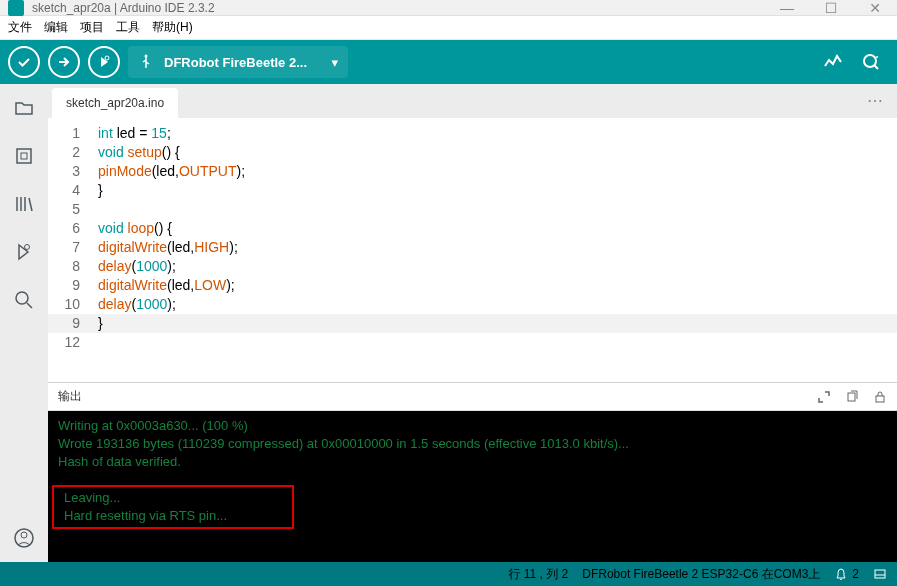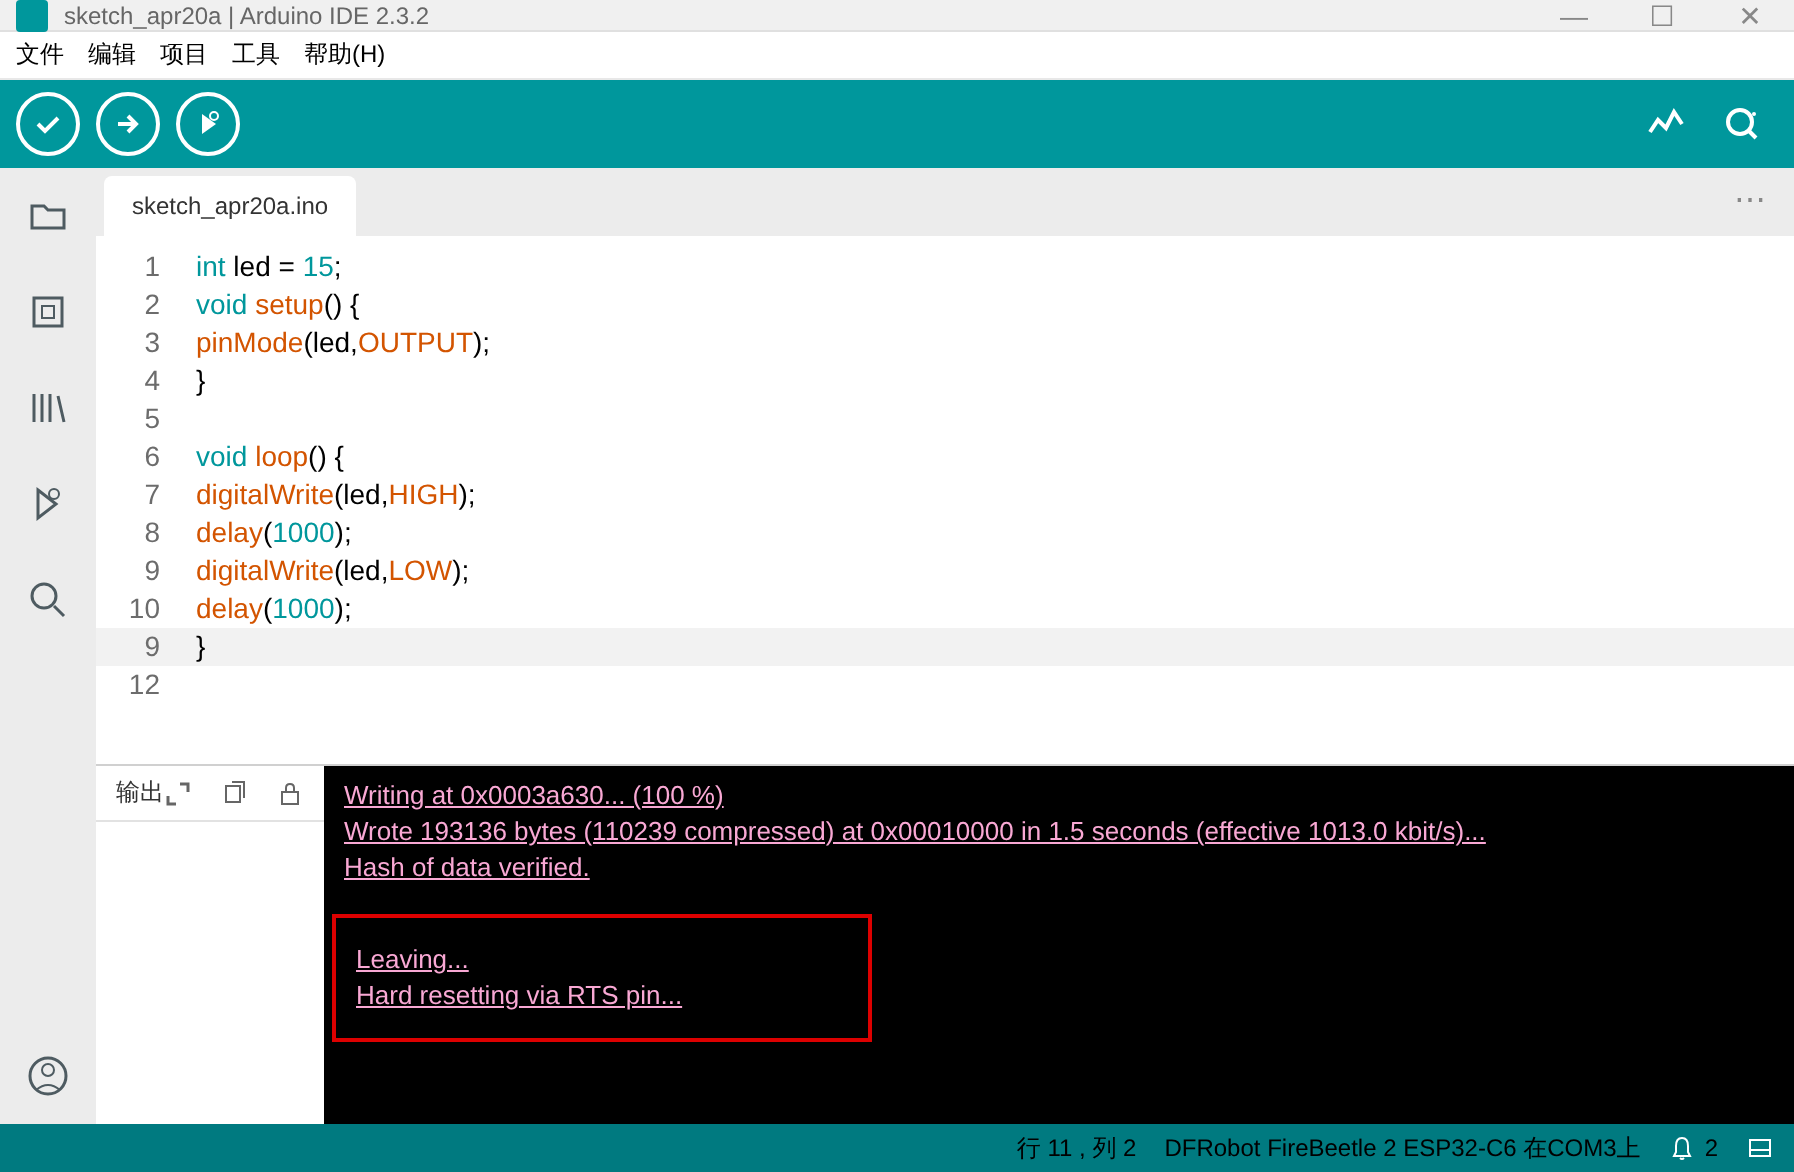--- a/index.html
+++ b/index.html
@@ -25,25 +25,25 @@
 .tab { background: #fff; padding: 8px 14px; font-size: 12px; color: #333; border-top-left-radius: 4px; border-top-right-radius: 4px; cursor: pointer; }
 .tab-more { margin-left: auto; padding: 8px 14px; color: #888; cursor: pointer; }
 .code { flex: 1; overflow: auto; background: #fff; font-family: Consolas, "Courier New", monospace; font-size: 14px; line-height: 19px; padding: 6px 0; }
 .code-line { display: flex; }
 .gutter { width: 50px; text-align: right; padding-right: 18px; color: #6c6c6c; user-select: none; }
 .linetext { flex: 1; white-space: pre; }
 .line-active { background: #f2f2f2; }
 .kw { color: #00979c; }
 .fn { color: #d35400; }
 .num { color: #00979c; }
-.output-panel { height: 180px; display: flex; flex-direction: row; border-top: 1px solid #d0d0d0; }
+.output-panel { height: 180px; display: flex; flex-direction: column; border-top: 1px solid #d0d0d0; }
 .output-header { height: 28px; background: #fff; display: flex; align-items: center; padding: 0 10px; font-size: 12px; color: #333; border-bottom: 1px solid #e2e2e2; }
 .output-header-icons { margin-left: auto; display: flex; gap: 14px; color: #666; }
-.output-body { flex: 1; background: #000; color: #f9a8d4; font-family: Consolas, "Courier New", monospace; font-size: 13px; line-height: 18px; padding: 6px 10px; overflow: auto; position: relative; text-decoration: underline; }
-.highlight-box { border: 2px solid #d00; padding: 12px 10px; margin-top: 14px; margin-left: -6px; width: 270px; }
+.output-body { flex: 1; background: #000; color: #15803d; font-family: Consolas, "Courier New", monospace; font-size: 13px; line-height: 18px; padding: 6px 10px; overflow: auto; position: relative; }
+.highlight-box { border: 2px solid #d00; padding: 2px 10px; margin-top: 14px; margin-left: -6px; width: 242px; }
 .statusbar { height: 24px; background: #007a80; color: #000000; display: flex; align-items: center; padding: 0 10px; font-size: 12px; gap: 14px; }
 .statusbar-spacer { flex: 1; }
 .status-item { display: flex; align-items: center; gap: 4px; }
 svg { display: block; }
 </style>
 </head>
 <body>
 
 <div class="titlebar">
   <div class="titlebar-icon"></div>
@@ -72,20 +72,28 @@
   <div class="tbtn">
     <svg width="16" height="16" viewBox="0 0 16 16">
         <path d="M3 8 L11 8 M8 4 L12 8 L8 12" stroke="#fff" stroke-width="2" fill="none"></path>
       </svg>
   </div>
   <div class="tbtn">
     <svg width="16" height="16" viewBox="0 0 16 16">
         <path d="M5 3 L12 8 L5 13 Z" fill="#fff"></path>
         <circle cx="11" cy="4" r="2" fill="#00979c" stroke="#fff"></circle>
       </svg>
+  </div>
+  <div class="board-select">
+    <svg width="16" height="16" viewBox="0 0 16 16">
+        <path d="M8 2 L8 14 M8 6 L5 8 M8 8 L11 10" stroke="#fff" stroke-width="1.5" fill="none"></path>
+        <circle cx="8" cy="2" r="1.5" fill="#fff"></circle>
+      </svg>
+    <span style="font-weight:bold">DFRobot FireBeetle 2...</span>
+    <span style="margin-left:auto">▾</span>
   </div>
   <div class="toolbar-spacer"></div>
   <div class="toolbar-right">
     <span>
       <svg width="20" height="20" viewBox="0 0 20 20">
           <path d="M2 14 L6 8 L10 12 L14 4 L18 10" stroke="#fff" stroke-width="2" fill="none"></path>
         </svg>
     </span>
     <span>
       <svg width="20" height="20" viewBox="0 0 20 20">

